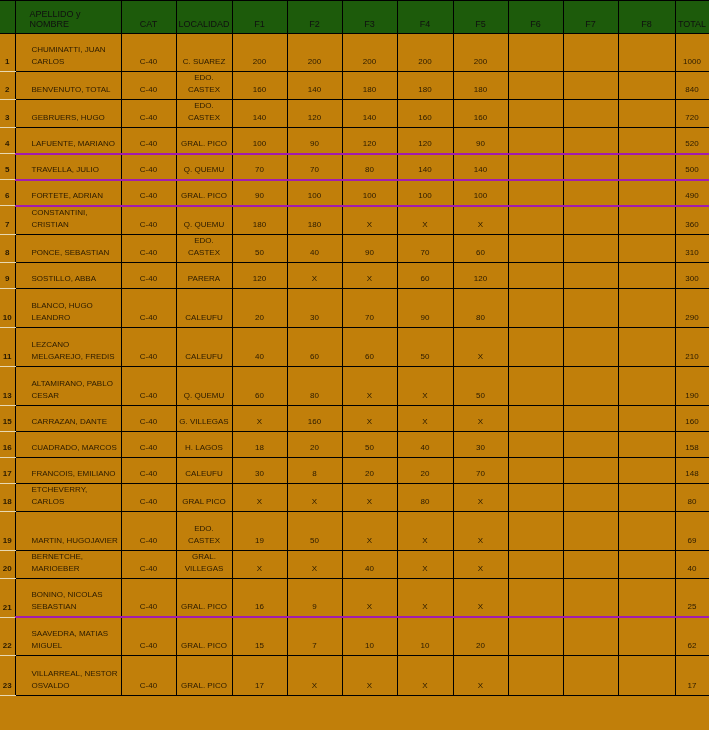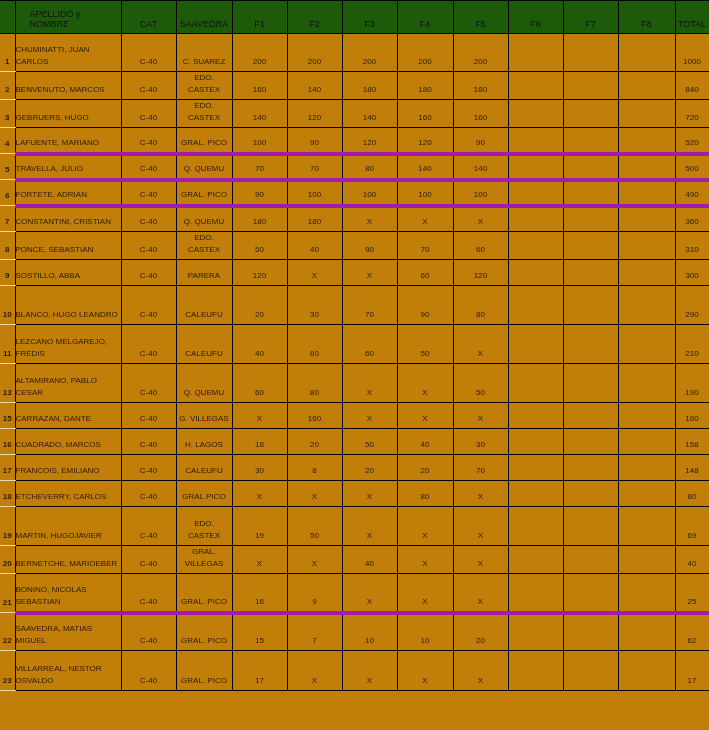--- a/index.html
+++ b/index.html
@@ -4,23 +4,23 @@
 <style>
   html, body { margin: 0; padding: 0; }
   body { width: 709px; height: 730px; background: #c17f0a; overflow: hidden; position: relative; }
   table { border-collapse: collapse; table-layout: fixed; width: 709px; font-family: "Liberation Sans", sans-serif; font-size: 8px; color: #2a1a00; }
   td, th { border: 1px solid #000; padding: 0 2px 3px 2px; vertical-align: bottom; overflow: hidden; }
   th { background: #1d5b0b; color: #101010; font-weight: normal; font-size: 9px; height: 28px; text-align: center; padding-bottom: 4px; }
   th.name-h { text-align: left; padding-left: 14px; }
   th.num-h { background: #1d5b0b; border-left: none; }
   td { background: #c17f0a; text-align: center; line-height: 12px; }
   td.rn { background: #c17f0a; border-left: none; border-top: 1px solid #e8d8b0; border-bottom: 1px solid #e8d8b0; border-right: 1px solid #000; font-weight: bold; font-size: 8px; text-align: center; color: #2a1a00; padding: 0 0 3px 0; }
-  td.name { text-align: left; padding-left: 0; }
+  td.name { text-align: left; padding-left: 16px; }
   td.total { text-align: center; }
-  tr.thick-top td { border-top: 4px solid #a21caf; }
+  tr.thick-top td { border-top: 2px solid #a21caf; }
   tr.thick-top td.rn { border-top: 1px solid #e8d8b0; }
 </style>
 </head>
 <body>
 
 <table>
   <colgroup>
     <col style="width:15px">
     <col style="width:106px">
     <col style="width:55px">
@@ -33,21 +33,21 @@
     <col style="width:55px">
     <col style="width:55px">
     <col style="width:57px">
     <col style="width:34px">
   </colgroup>
   <thead>
     <tr>
       <th class="num-h"></th>
       <th class="name-h">APELLIDO y NOMBRE</th>
       <th>CAT</th>
-      <th>SAAVEDRA</th>
+      <th>LOCALIDAD</th>
       <th>F1</th>
       <th>F2</th>
       <th>F3</th>
       <th>F4</th>
       <th>F5</th>
       <th>F6</th>
       <th>F7</th>
       <th>F8</th>
       <th>TOTAL</th>
     </tr>
@@ -63,21 +63,21 @@
         <td>200</td>
         <td>200</td>
         <td>200</td>
         <td></td>
         <td></td>
         <td></td>
         <td class="total">1000</td>
       </tr>
       <tr style="height: 26px;">
         <td class="rn">2</td>
-        <td class="name">BENVENUTO, MARCOS</td>
+        <td class="name">BENVENUTO, TOTAL</td>
         <td>C-40</td>
         <td>EDO. CASTEX</td>
         <td>160</td>
         <td>140</td>
         <td>180</td>
         <td>180</td>
         <td>180</td>
         <td></td>
         <td></td>
         <td></td>

